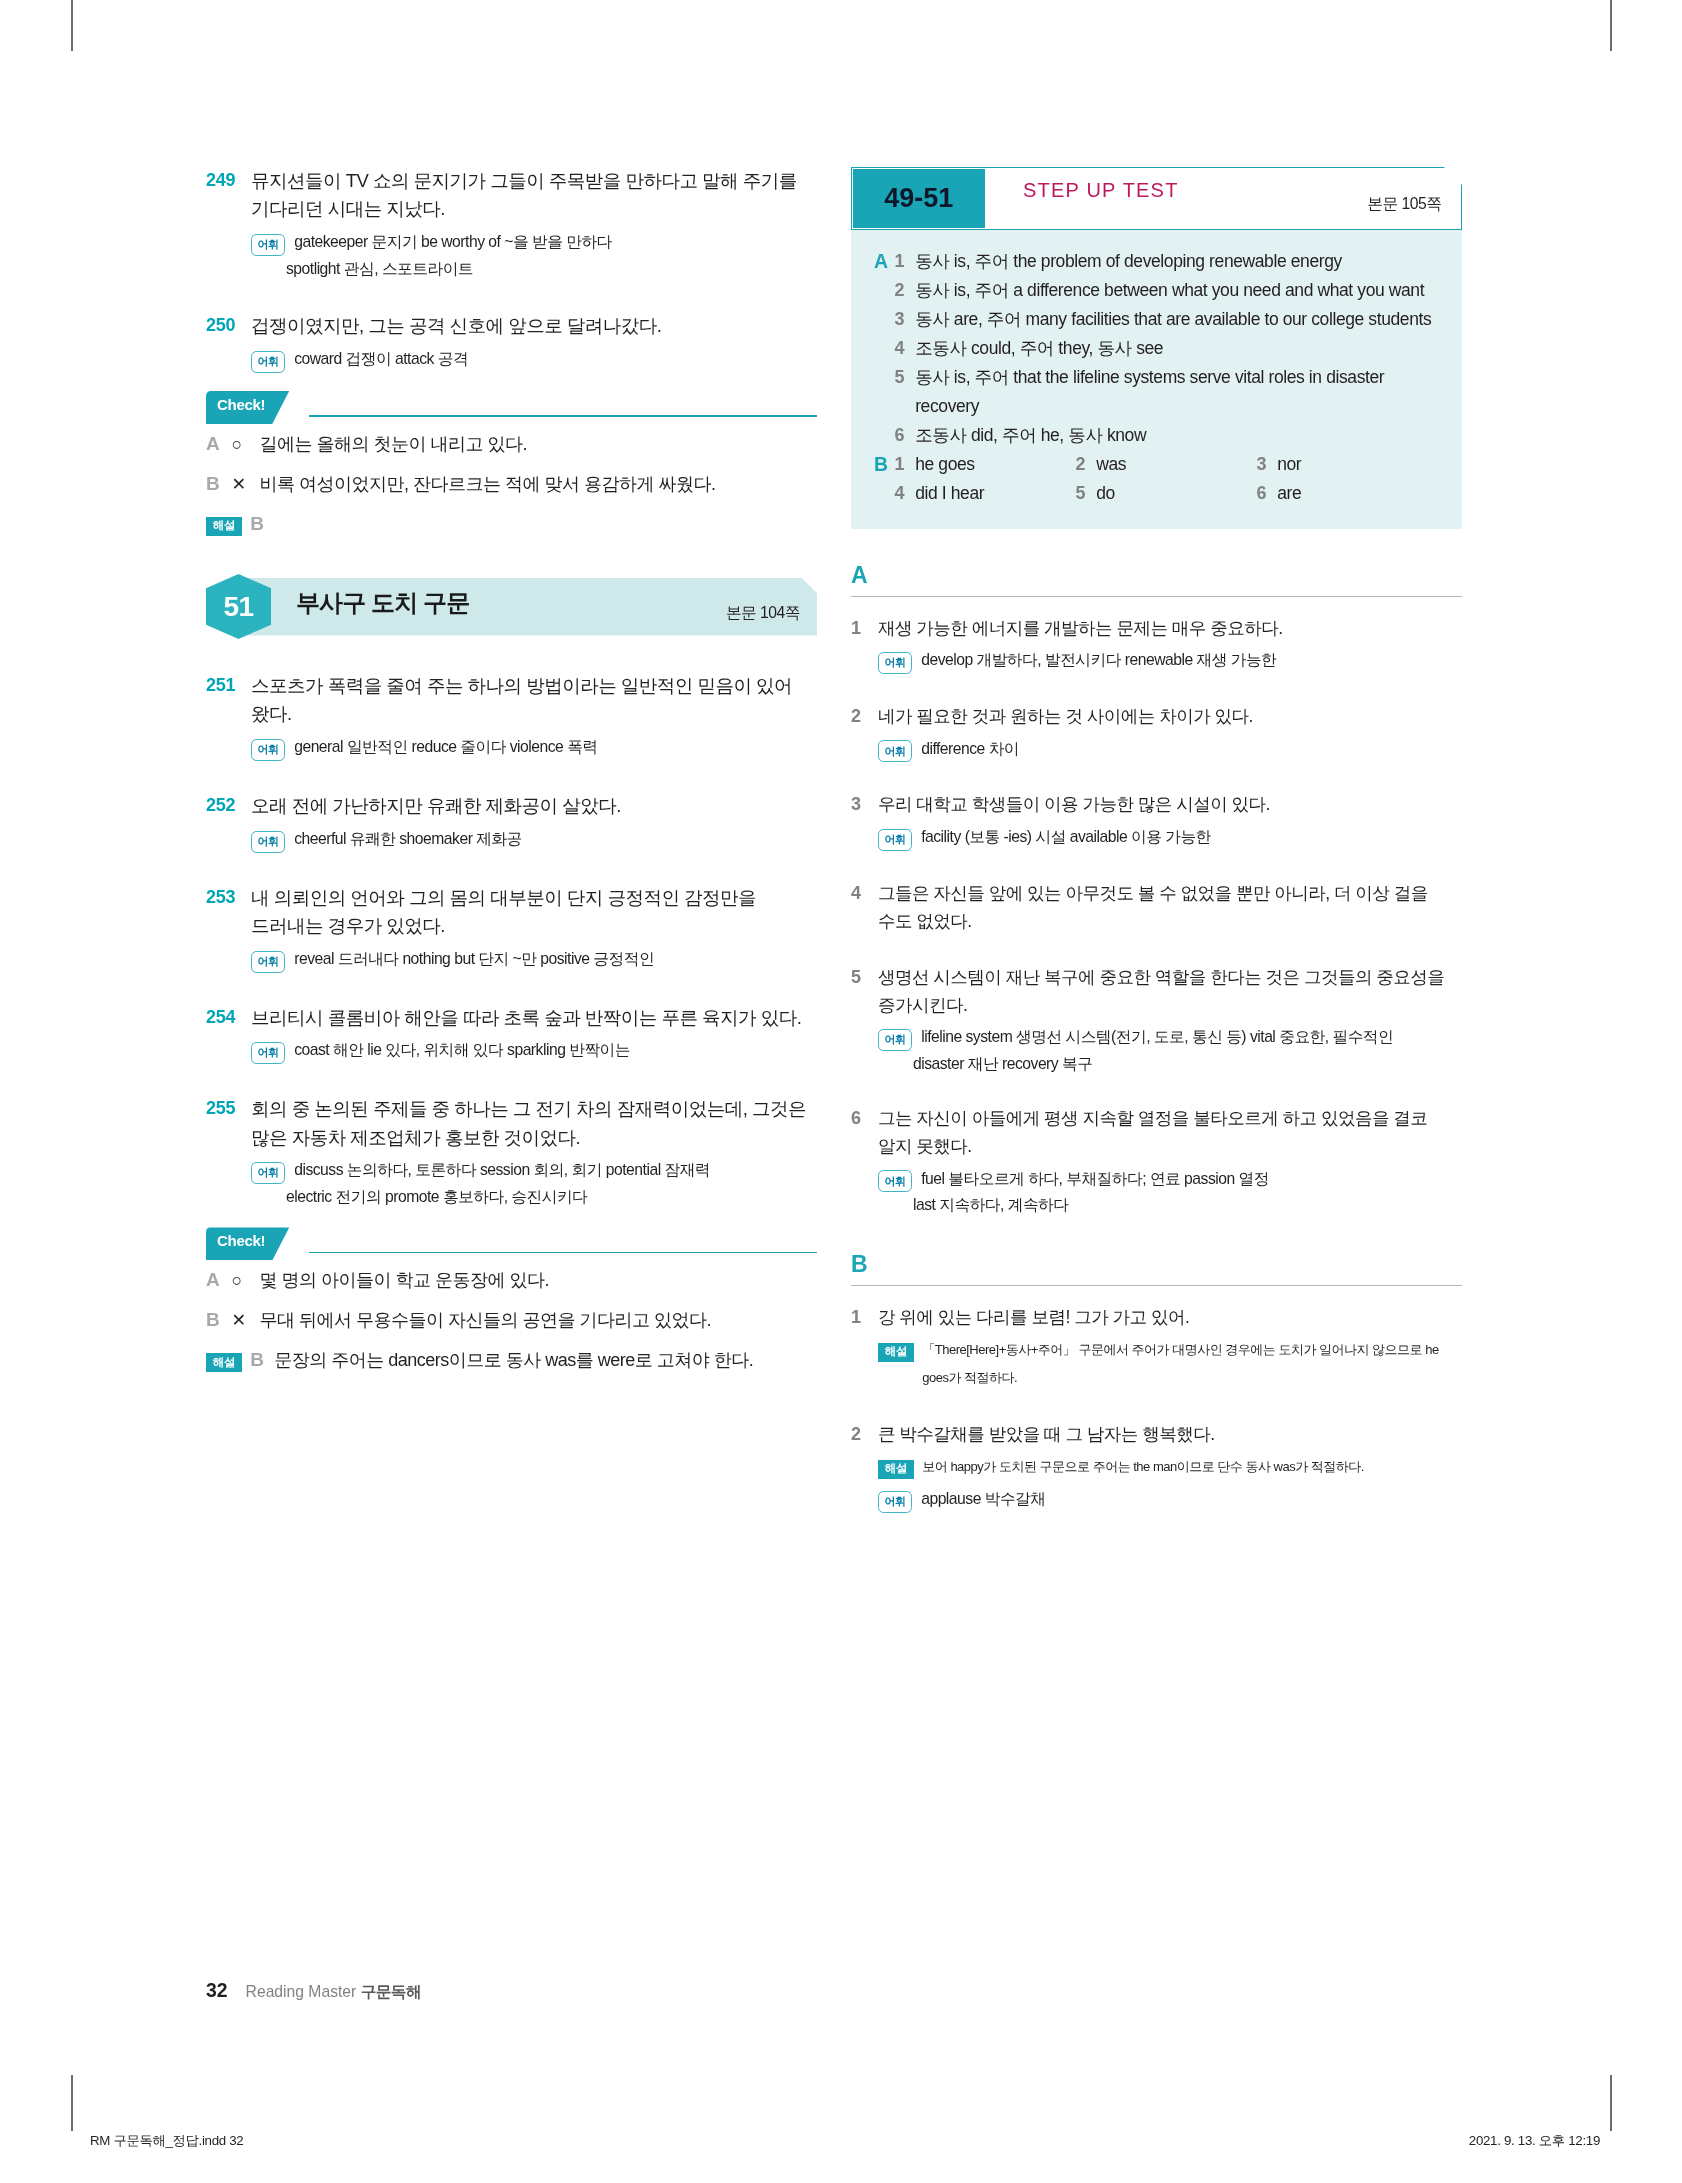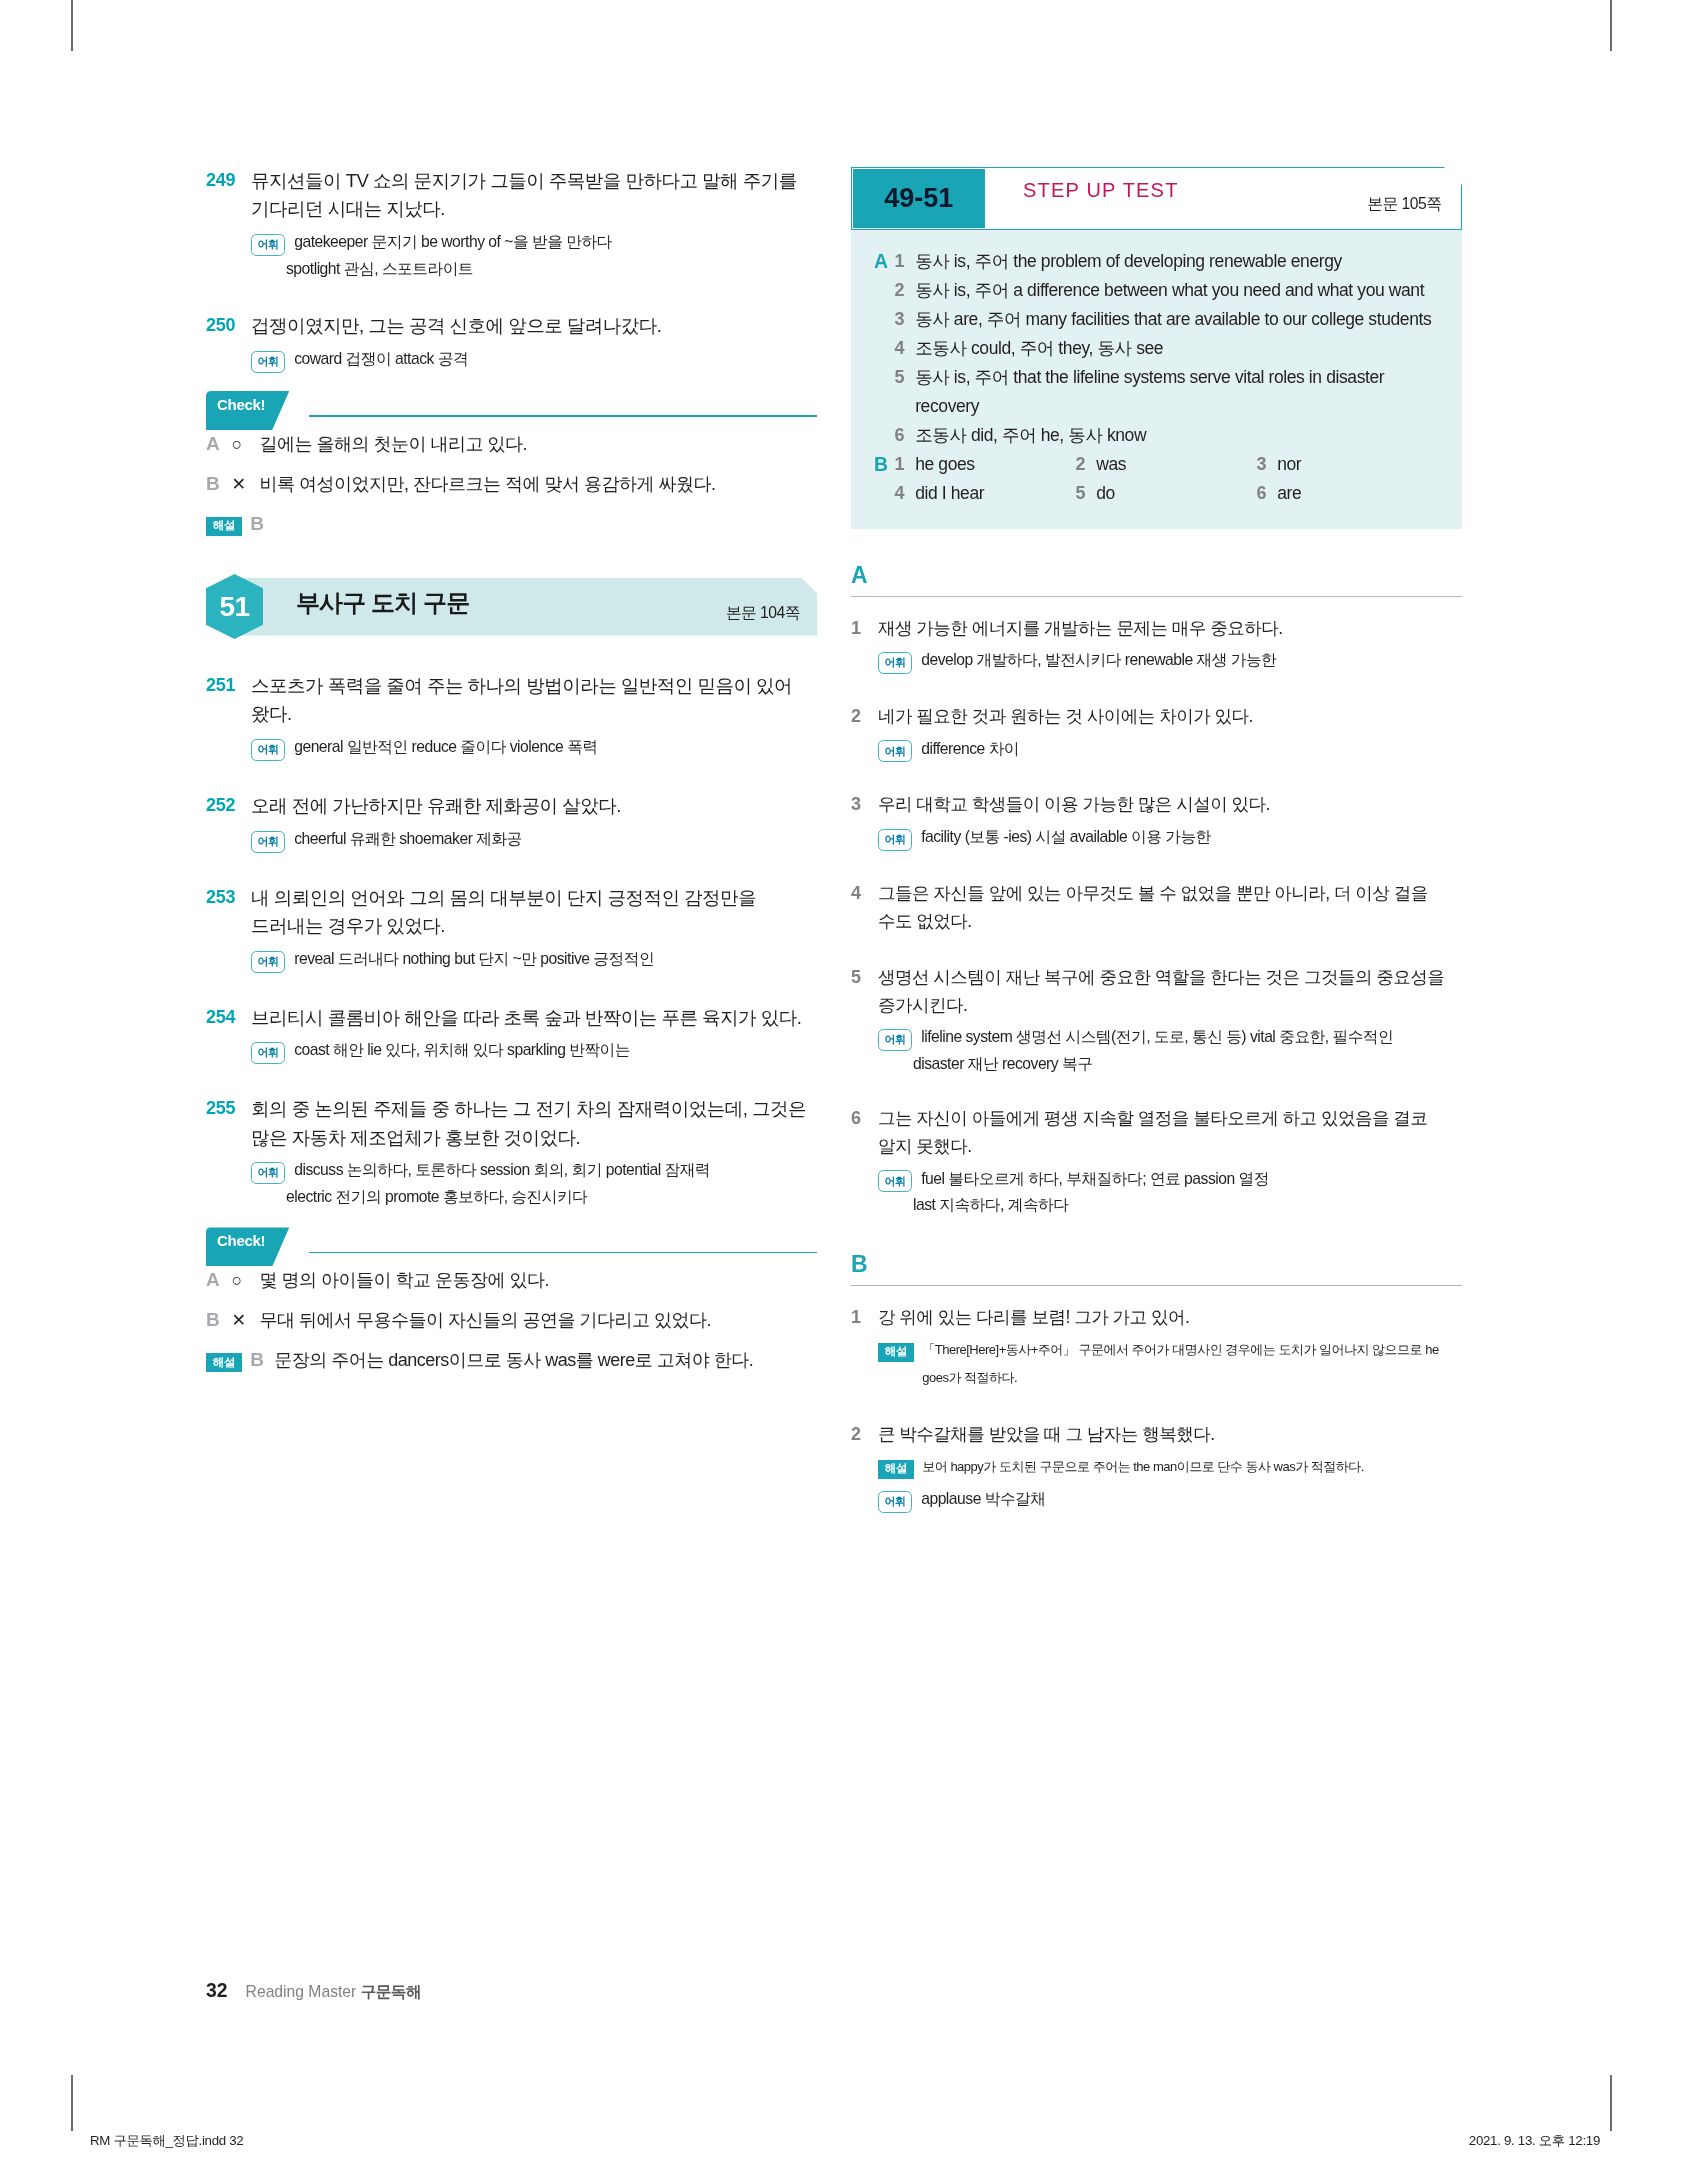--- a/index.html
+++ b/index.html
@@ -40,21 +40,21 @@
     padding:4.2px 5.4px 4.8px 5.4px;margin-right:9px;margin-top:4.8px;
     letter-spacing:-0.3px;background:#fff;
   }
   .voc-text{font-size:15.7px;line-height:25.4px;letter-spacing:-0.5px;color:#231f20;flex:1;}
   .voc-cont{padding-left:80px;font-size:15.7px;line-height:25.4px;letter-spacing:-0.5px;}
 
   
   .check-block{margin-top:11px;margin-bottom:36px;}
   .check-head{position:relative;height:27px;}
   .check-tab{
-    position:absolute;left:0;top:0;height:39px;padding:0 24px 0 11px;
+    position:absolute;left:0;top:0;height:33px;padding:0 24px 0 11px;
     background:#1aa5b7;color:#fff;font-size:15px;font-weight:bold;
     line-height:27px;letter-spacing:-0.3px;
     clip-path:polygon(0 0,100% 0,calc(100% - 17px) 100%,0 100%);
     border-top-left-radius:4.8px;
   }
   .check-rule{position:absolute;left:103px;right:0;bottom:1.2px;height:1.8px;background:#1aa5b7;}
   .check-line{display:flex;align-items:flex-start;margin-top:12px;}
   .ab-letter{
     flex:0 0 25.4px;color:#a7a9ac;font-weight:bold;font-size:19px;line-height:28px;
   }
@@ -68,21 +68,21 @@
   .sol-letter{flex:0 0 24px;color:#a7a9ac;font-weight:bold;font-size:19px;line-height:28px;}
   .sol-text{font-size:18px;line-height:28px;letter-spacing:-0.5px;flex:1;}
 
   
   .sec-bar{position:relative;height:65px;margin:18px 0 33px 0;}
   .sec-bg{
     position:absolute;left:35px;top:3.6px;right:0;height:58px;background:#cfe8e9;
     clip-path:polygon(0 0, calc(100% - 15.7px) 0, 100% 15.7px, 100% 100%, 0 100%);
   }
   .sec-hex{
-    position:absolute;left:0;top:0;width:57px;height:65px;background:#2bb3c0;
+    position:absolute;left:0;top:0;width:65px;height:65px;background:#2bb3c0;
     clip-path:polygon(50% 0,100% 22%,100% 78%,50% 100%,0 78%,0 22%);
     color:#fff;font-size:28px;font-weight:bold;line-height:65px;text-align:center;
     letter-spacing:-0.6px;
   }
   .sec-title{
     position:absolute;left:90px;top:13.3px;font-size:24px;font-weight:bold;
     letter-spacing:-0.9px;color:#1a1a1a;
   }
   .sec-page{
     position:absolute;right:17px;top:29px;font-size:15.7px;letter-spacing:-0.5px;color:#231f20;

